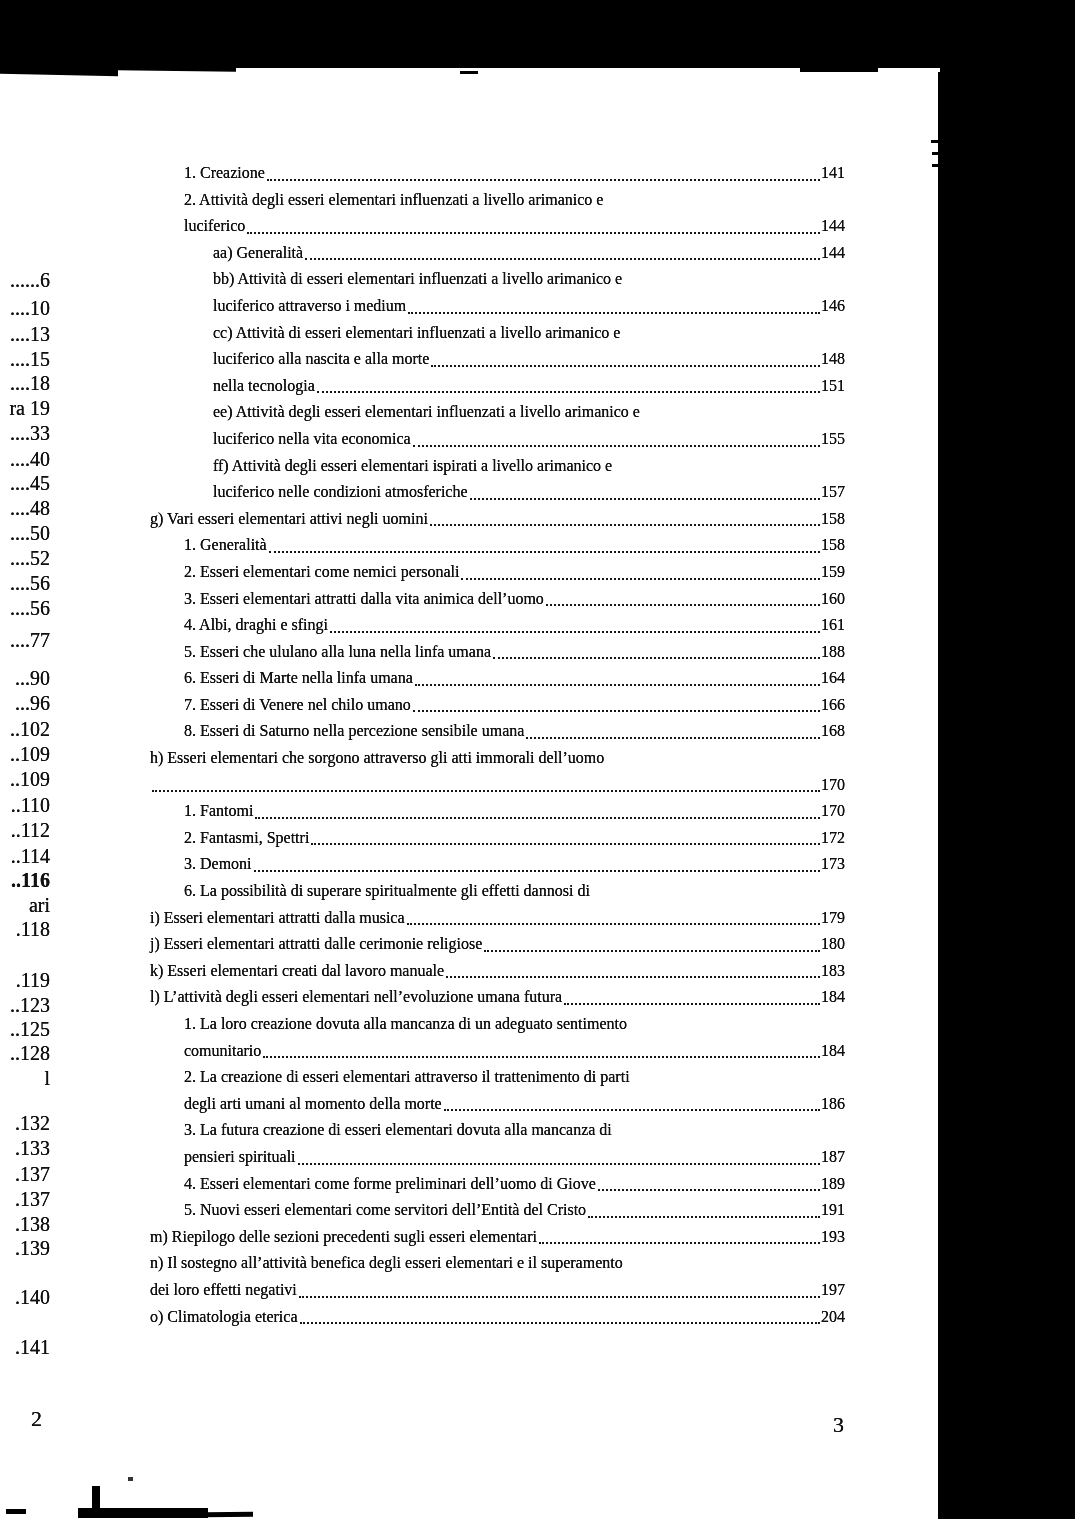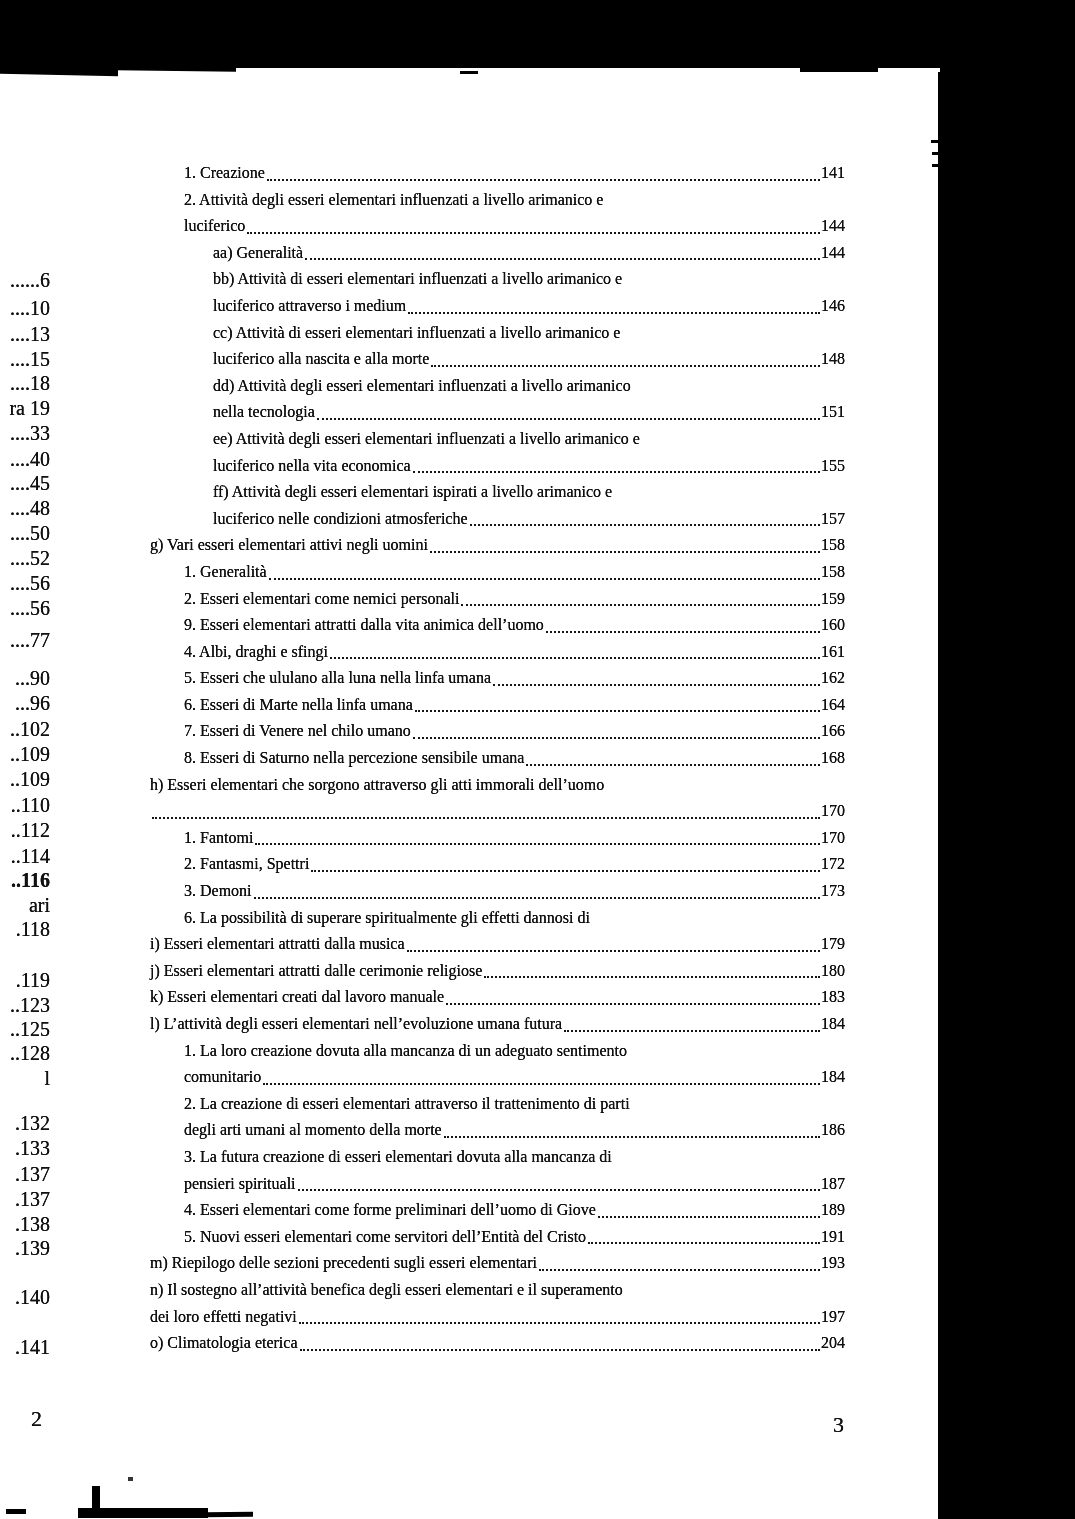--- a/index.html
+++ b/index.html
@@ -186,23 +186,20 @@
       </div>
       <div class="toc-line indent-2">
         <span class="toc-text">cc) Attività di esseri elementari influenzati a livello arimanico e</span>
       </div>
       <div class="toc-line indent-2">
         <span class="toc-text">luciferico alla nascita e alla morte</span>
         <span class="dots"></span>
         <span class="pg">148</span>
       </div>
       <div class="toc-line indent-2">
-        <span class="toc-text">dd) Attività degli esseri elementari influenzati a livello arimanico</span>
-      </div>
-      <div class="toc-line indent-2">
         <span class="toc-text">nella tecnologia</span>
         <span class="dots"></span>
         <span class="pg">151</span>
       </div>
       <div class="toc-line indent-2">
         <span class="toc-text">ee) Attività degli esseri elementari influenzati a livello arimanico e</span>
       </div>
       <div class="toc-line indent-2">
         <span class="toc-text">luciferico nella vita economica</span>
         <span class="dots"></span>
@@ -225,33 +222,33 @@
         <span class="toc-text">1. Generalità</span>
         <span class="dots"></span>
         <span class="pg">158</span>
       </div>
       <div class="toc-line indent-1">
         <span class="toc-text">2. Esseri elementari come nemici personali</span>
         <span class="dots"></span>
         <span class="pg">159</span>
       </div>
       <div class="toc-line indent-1">
-        <span class="toc-text">9. Esseri elementari attratti dalla vita animica dell’uomo</span>
+        <span class="toc-text">3. Esseri elementari attratti dalla vita animica dell’uomo</span>
         <span class="dots"></span>
         <span class="pg">160</span>
       </div>
       <div class="toc-line indent-1">
         <span class="toc-text">4. Albi, draghi e sfingi</span>
         <span class="dots"></span>
         <span class="pg">161</span>
       </div>
       <div class="toc-line indent-1">
         <span class="toc-text">5. Esseri che ululano alla luna nella linfa umana</span>
         <span class="dots"></span>
-        <span class="pg">162</span>
+        <span class="pg">188</span>
       </div>
       <div class="toc-line indent-1">
         <span class="toc-text">6. Esseri di Marte nella linfa umana</span>
         <span class="dots"></span>
         <span class="pg">164</span>
       </div>
       <div class="toc-line indent-1">
         <span class="toc-text">7. Esseri di Venere nel chilo umano</span>
         <span class="dots"></span>
         <span class="pg">166</span>

